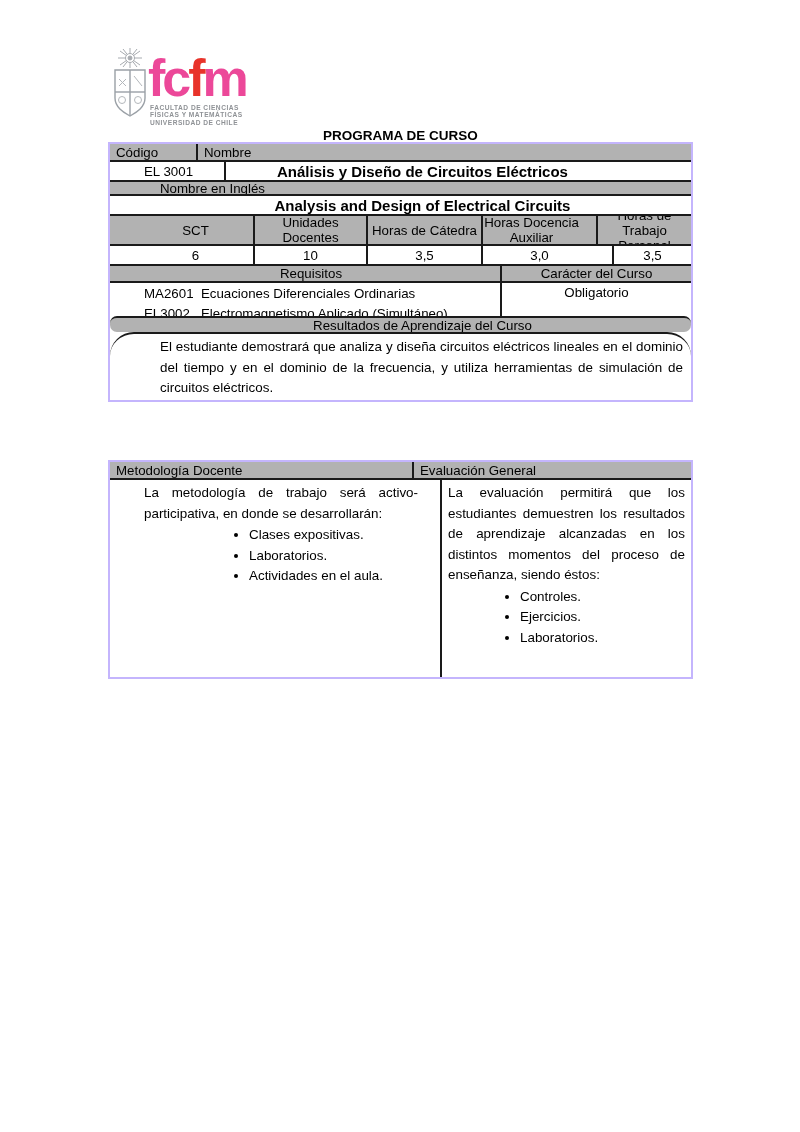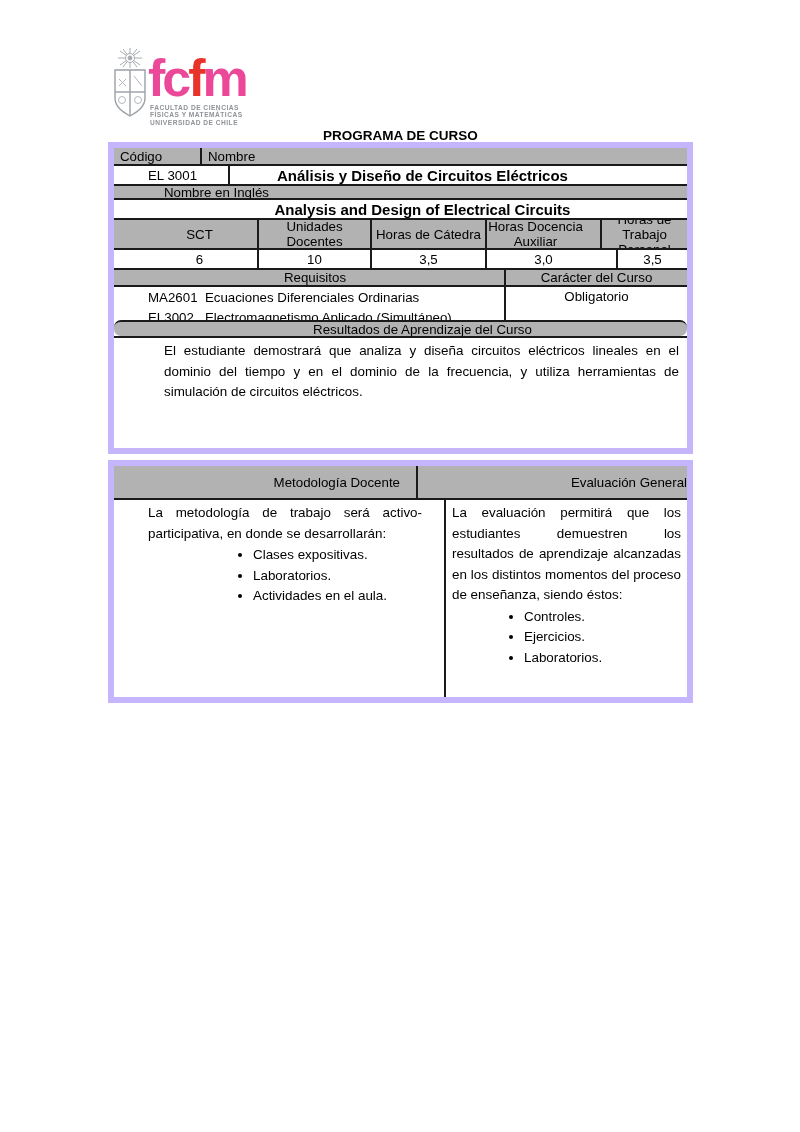--- a/index.html
+++ b/index.html
@@ -14,21 +14,21 @@
   .brand .g{color:#ec4899;}
   .brand .r{color:#e8332a;}
   .faculty{position:absolute;left:40px;top:60px;font-size:6.6px;line-height:7.4px;
            color:#8f9296;letter-spacing:.5px;font-weight:bold;}
 
   
   .doc-title{position:absolute;left:108px;top:128px;width:585px;text-align:center;
              font-weight:bold;font-size:13.5px;}
 
   
-  .tbl{position:absolute;left:108px;width:585px;border:6px solid #c4b5fd;box-sizing:border-box;}
+  .tbl{position:absolute;left:108px;width:585px;border:2px solid #c4b5fd;box-sizing:border-box;}
   #t1{top:142px;}
   #t2{top:460px;}
   .row{display:flex;box-sizing:border-box;align-items:stretch;}
   .row + .row{border-top:2px solid #1a1a1a;padding-left:28px;}
   .cell{box-sizing:border-box;display:flex;flex-direction:column;justify-content:center;
         font-size:13.3px;overflow:hidden;}
   .cell + .cell{border-left:2px solid #1a1a1a;}
   .gray{background:#b2b2b2;}
   .pl{padding-left:6px;}
   .center{text-align:center;}
@@ -132,31 +132,31 @@
         <div class="pre">MA2601  Ecuaciones Diferenciales Ordinarias</div>
         <div class="pre">EL3002   Electromagnetismo Aplicado (Simultáneo)</div>
       </div>
       <div class="cell vtop center grow" style="padding-top:2px;">Obligatorio</div>
     </div>
 
     <div class="row gray" style="height:16px;border-radius:7px;">
       <div class="cell center grow">Resultados de Aprendizaje del Curso</div>
     </div>
 
-    <div class="row" style="height:112px;">
+    <div class="row" style="height:68px;border-radius:24px;">
       <div class="cell vtop grow outcome">
         <p class="just">El estudiante demostrará que analiza y diseña circuitos eléctricos lineales en el dominio del tiempo y en el dominio de la frecuencia, y utiliza herramientas de simulación de circuitos eléctricos.</p>
       </div>
     </div>
 
   </div>
 
   <div class="tbl" id="t2">
 
-    <div class="row gray" style="height:32px;text-align:right;">
+    <div class="row gray" style="height:16px;">
       <div class="cell pl" style="width:286px;">Metodología Docente</div>
       <div class="cell pl grow">Evaluación General</div>
     </div>
 
     <div class="row" style="height:199px;">
 
       <div class="cell vtop" style="width:286px;padding:3px 6px 0 6px;">
         <p class="just">La metodología de trabajo será activo-participativa, en donde se desarrollarán:</p>
         <ul class="ul-left">
           <li>Clases expositivas.</li>

